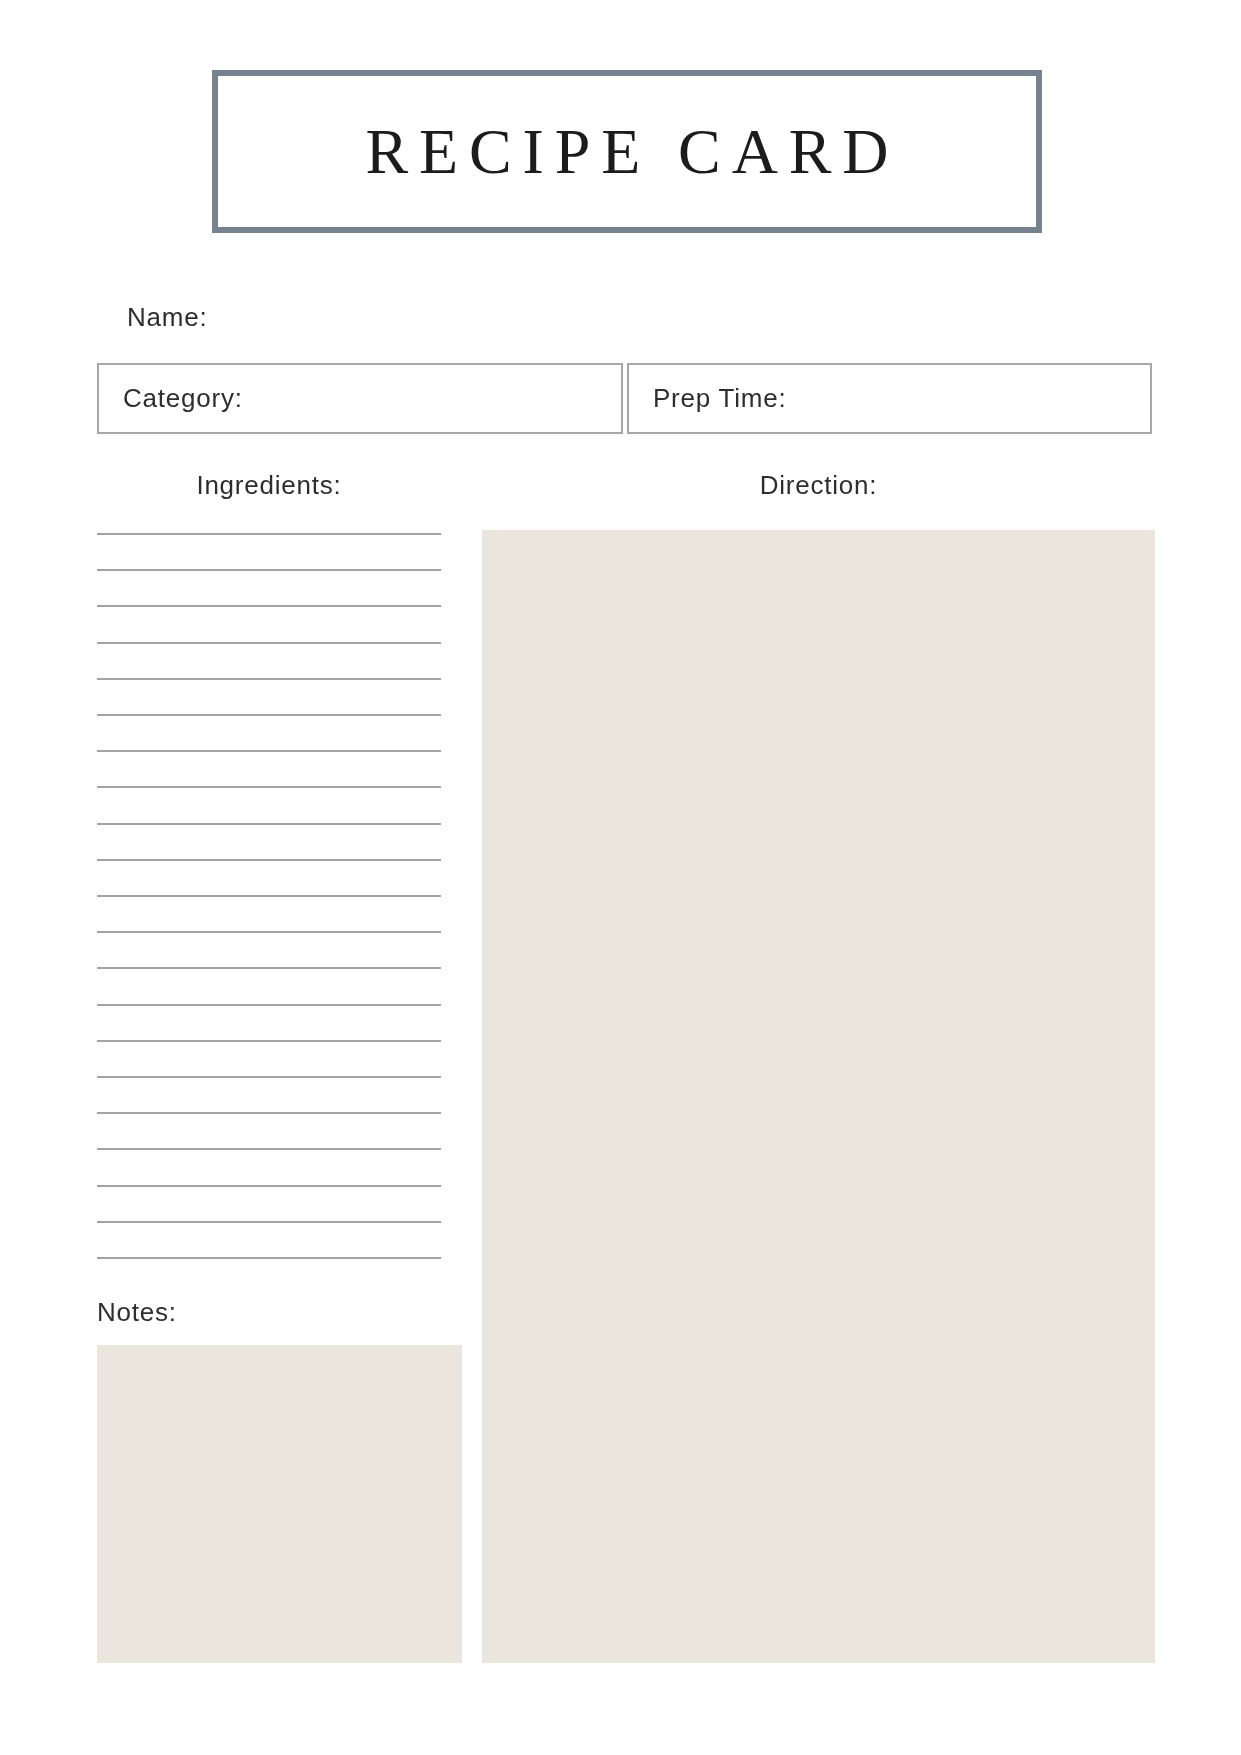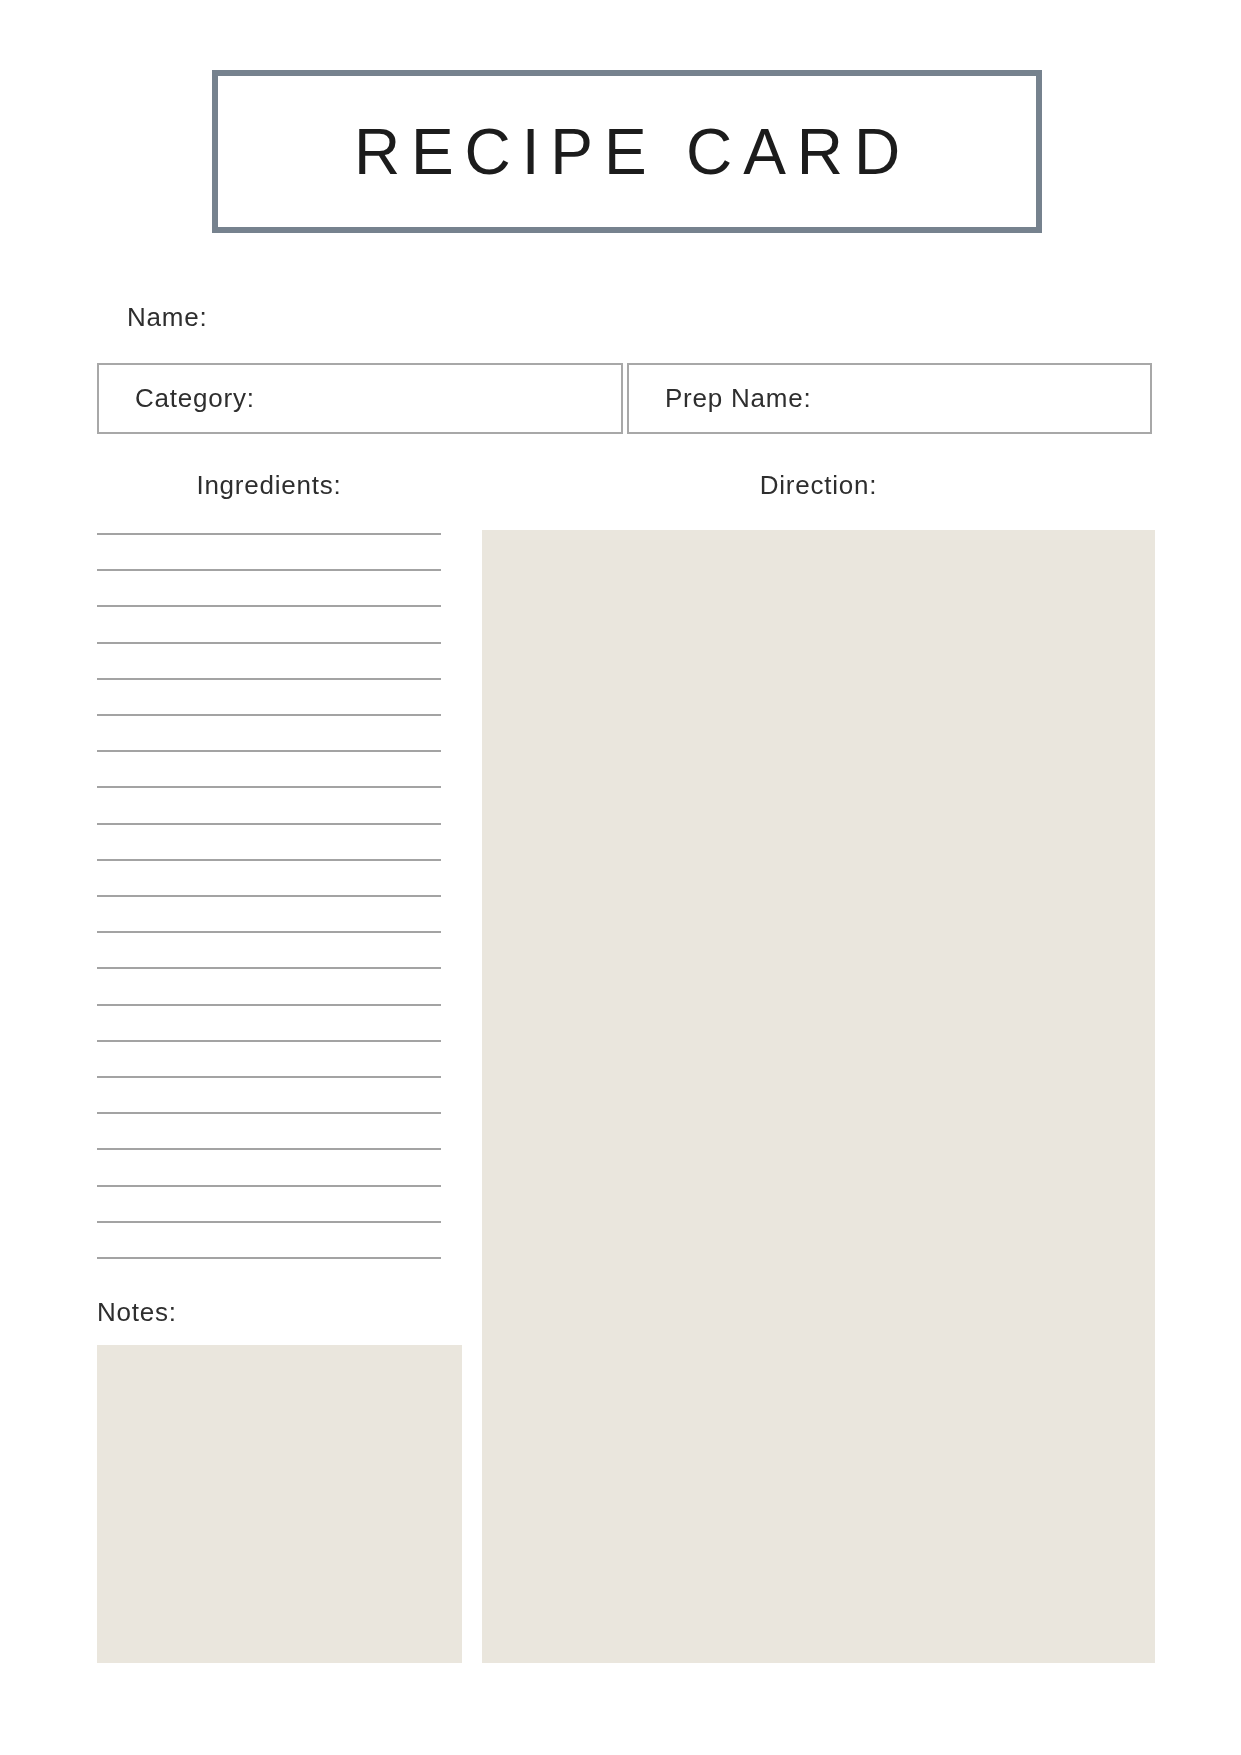--- a/index.html
+++ b/index.html
@@ -25,21 +25,21 @@
     width: 830px;
     height: 163px;
     border: 6px solid var(--title-border, #76828e);
     box-sizing: border-box;
     background: #ffffff;
     display: flex;
     align-items: center;
     justify-content: center;
   }
   .title-text {
-    font-family: Liberation Sans, sans-serif;
+    font-family: Liberation Serif, serif;
     font-size: 64px;
     font-weight: 400;
     letter-spacing: 0.17em;
     text-indent: 0.17em;
     color: var(--title-text, #1c1c1c);
     white-space: nowrap;
   }
 
   
   .label {
@@ -63,21 +63,21 @@
     width: 1055px;
     height: 71px;
     display: flex;
   }
   .field-cell {
     box-sizing: border-box;
     border: 2px solid var(--field-border, #a8a8a8);
     height: 71px;
     display: flex;
     align-items: center;
-    padding-left: 36px;
+    padding-left: 24px;
     background: #ffffff;
   }
   .field-cell.category { width: 526px; margin-right: 4px; }
   .field-cell.prep     { width: 525px; }
 
   
   .ingredients-label {
     position: absolute;
     left: 97px;
     top: 470px;
@@ -142,21 +142,21 @@
     <div class="title-text">RECIPE CARD</div>
   </div>
 
   <div class="label name-label">Name:</div>
 
   <div class="field-row">
     <div class="field-cell category">
       <span class="label">Category:</span>
     </div>
     <div class="field-cell prep">
-      <span class="label">Prep Name:</span>
+      <span class="label">Prep Time:</span>
     </div>
   </div>
 
   <div class="label direction-label">Direction:</div>
 
   <div class="label ingredients-label">Ingredients:</div>
 
   <div class="ingredient-lines">
       <div class="ingredient-line" style="top: 0px;"></div>
       <div class="ingredient-line" style="top: 36px;"></div>

